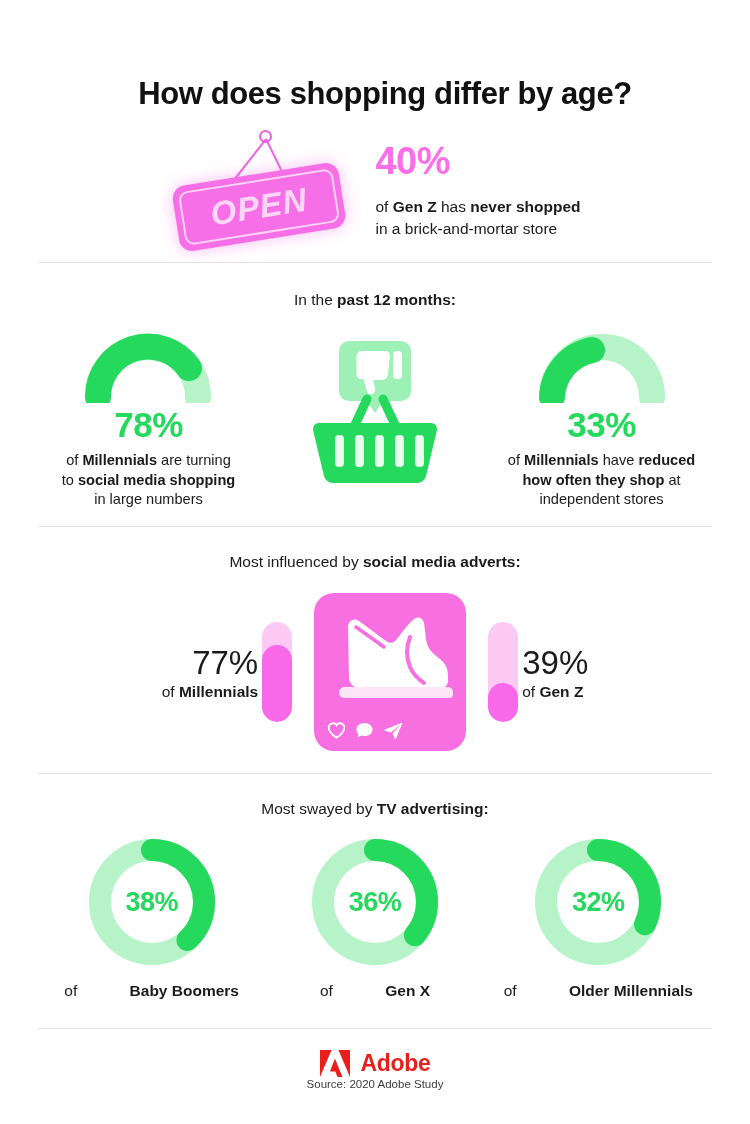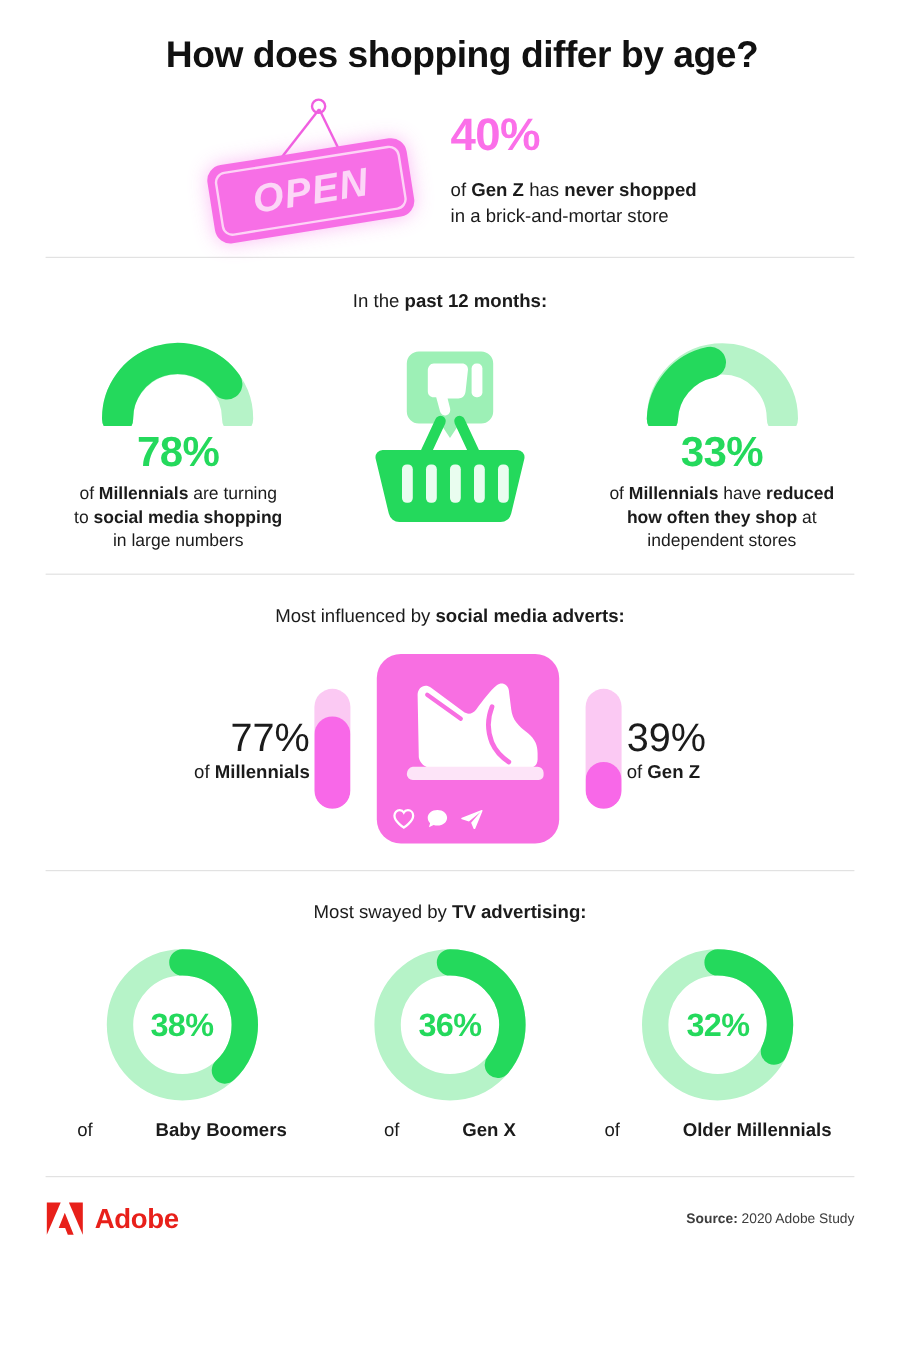--- a/index.html
+++ b/index.html
@@ -19,21 +19,21 @@
     padding: 0;
   }
 
   
   .title {
     text-align: center;
     font-size: 31px;
     font-weight: 700;
     letter-spacing: -0.4px;
     color: #111111;
-    padding-top: 28px;
+    padding-top: 76px;
     margin-left: 20px;
   }
 
   
   .divider {
     height: 1px;
     background: #e2e2e2;
     margin: 0 38px;
   }
 
@@ -213,30 +213,31 @@
     color: #1b1b1b;
   }
   .donut-cap b { font-weight: 700; margin-left: 48px; }
 
   
   .footer {
     display: flex;
     align-items: center;
     justify-content: space-between;
     padding: 20px 38px 0;
+    flex-direction: column;
   }
   .brand { display: flex; align-items: center; gap: 9px; }
   .brand-name {
     font-size: 23px; font-weight: 700; color: #e8201a;
     letter-spacing: -0.3px;
   }
   .source {
     font-size: 11.5px; color: #3d3d3d;
   }
-  .source b { font-weight: 700; }
+  .source b { font-weight: 400; }
 </style>
 </head>
 <body>
 
 <div class="page">
 
   <div class="title">How does shopping differ by age?</div>
 
   <div class="section s1">
 

